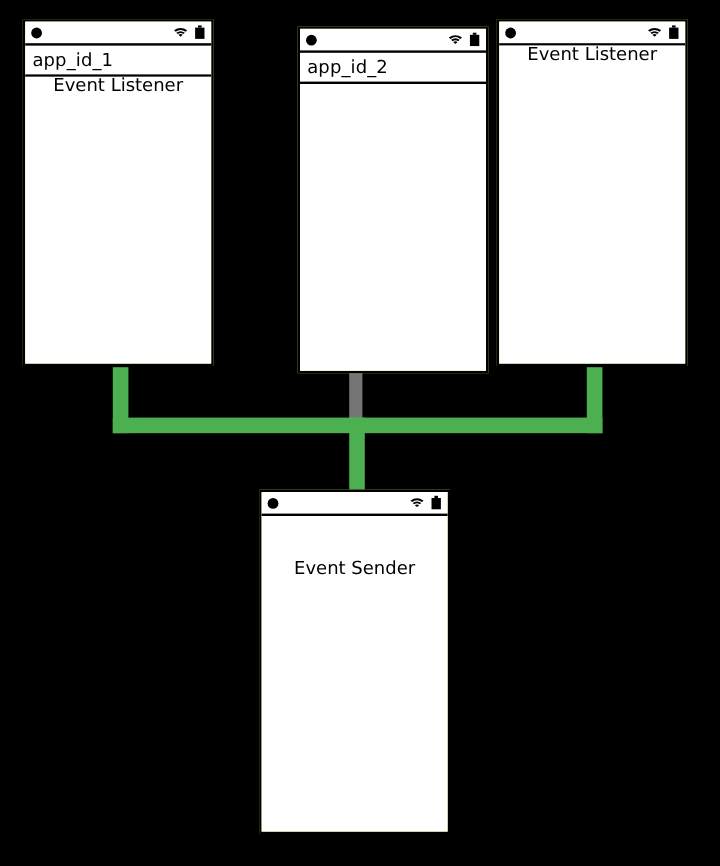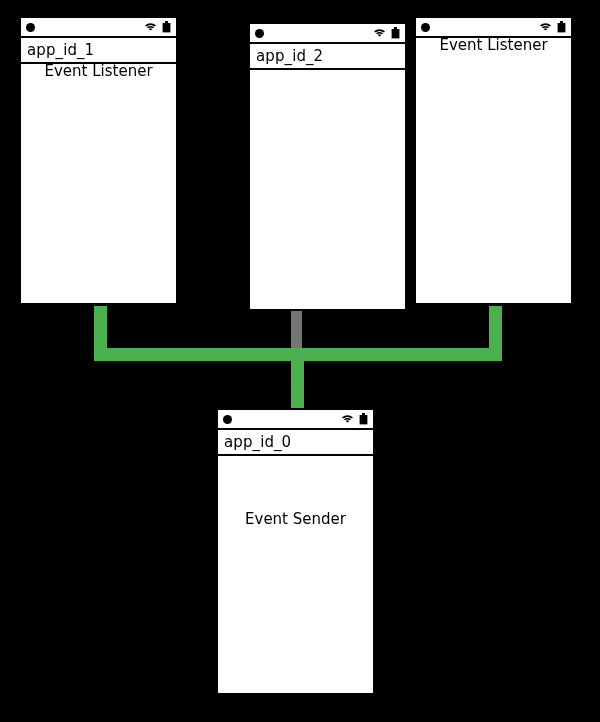--- a/index.html
+++ b/index.html
@@ -83,21 +83,21 @@
   }
 
   .screen {
     flex: 1 1 auto;
     background: #ffffff;
     position: relative;
     display: flex;
     justify-content: center;
     box-sizing: border-box;
   }
-  .screen.sender-screen { padding-top: 56px; }
+  .screen.sender-screen { padding-top: 36px; }
 
   .role-label {
     font-size: 15px;
     color: #000000;
     text-align: center;
     line-height: 1;
   }
 
   
   .conn {
@@ -213,21 +213,18 @@
           </svg>
         </span>
         <span>
           <svg class="battery-icon" width="9" height="12" viewBox="0 0 9 12">
             <rect x="3" y="0" width="3" height="2" fill="#000"></rect>
             <rect x="0.6" y="2" width="7.8" height="9.4" fill="#000"></rect>
           </svg>
         </span>
       </span>
     </div>
-    <div class="titlebar">
-      <span class="title-text">app_id_0</span>
-    </div>
     <div class="screen sender-screen">
       <span class="role-label">Event Sender</span>
     </div>
   </div>
 
 </div>
 
 </body></html>

